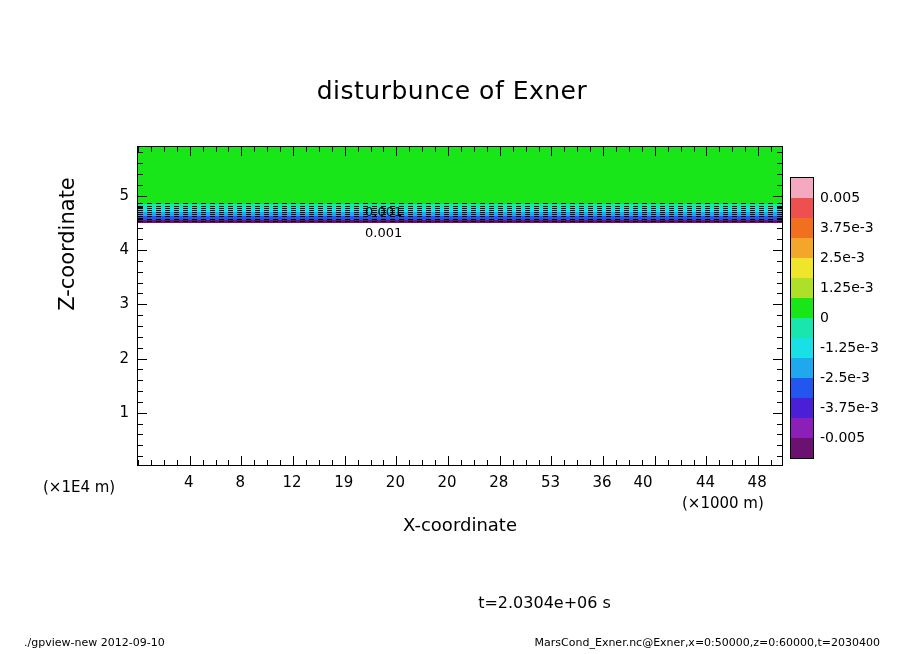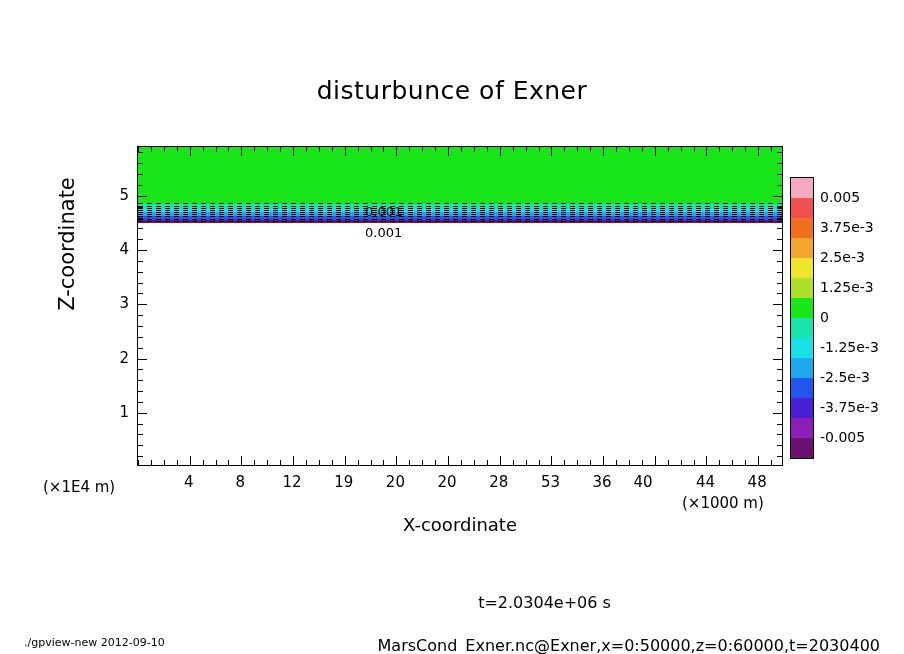--- a/index.html
+++ b/index.html
@@ -154,21 +154,21 @@
   #footer-left {
     position: absolute;
     left: 24px;
     top: 636px;
     font-size: 11px;
   }
   #footer-right {
     position: absolute;
     right: 24px;
     top: 636px;
-    font-size: 16px;
+    font-size: 11px;
     text-align: right;
   }
 </style>
 </head>
 <body>
 
 <div class="stage">
 
   <div id="chart-title">disturbunce of Exner</div>
 

